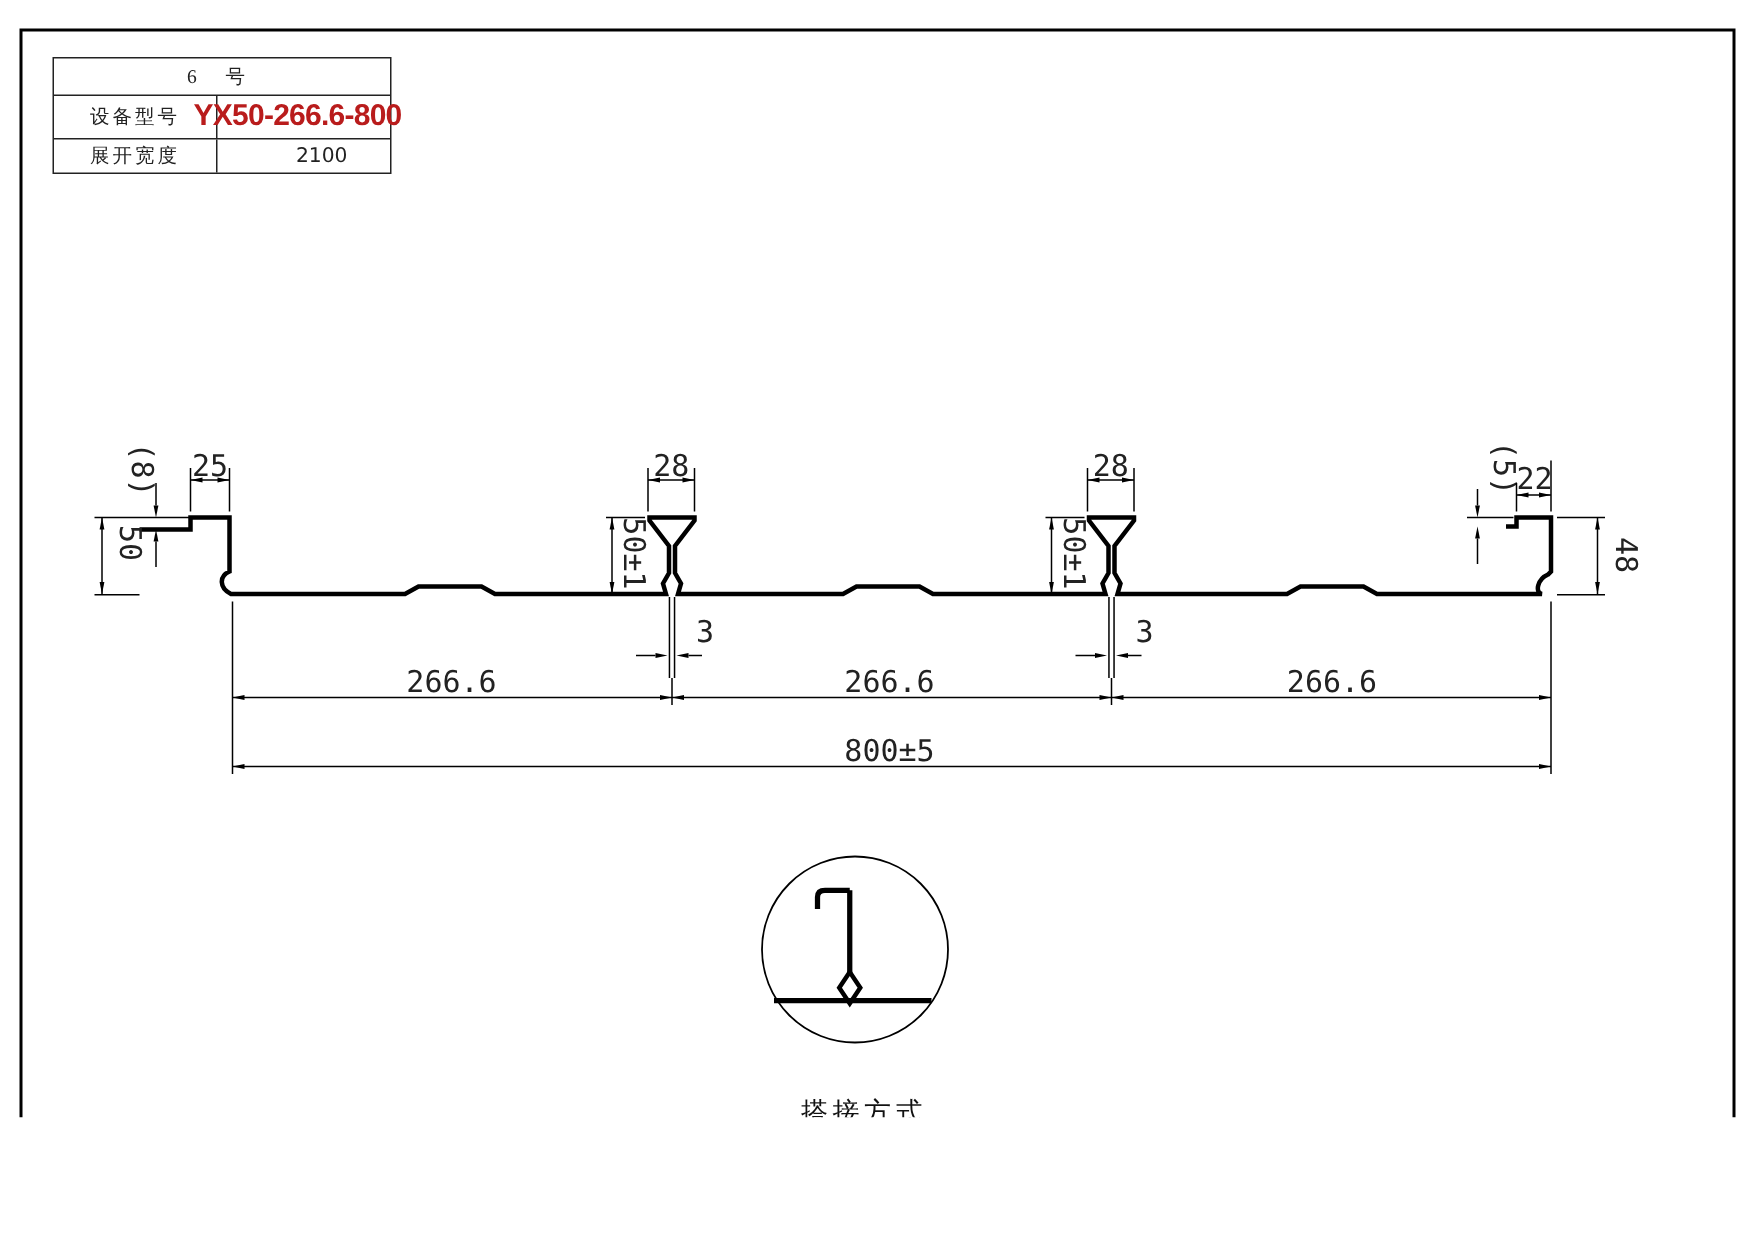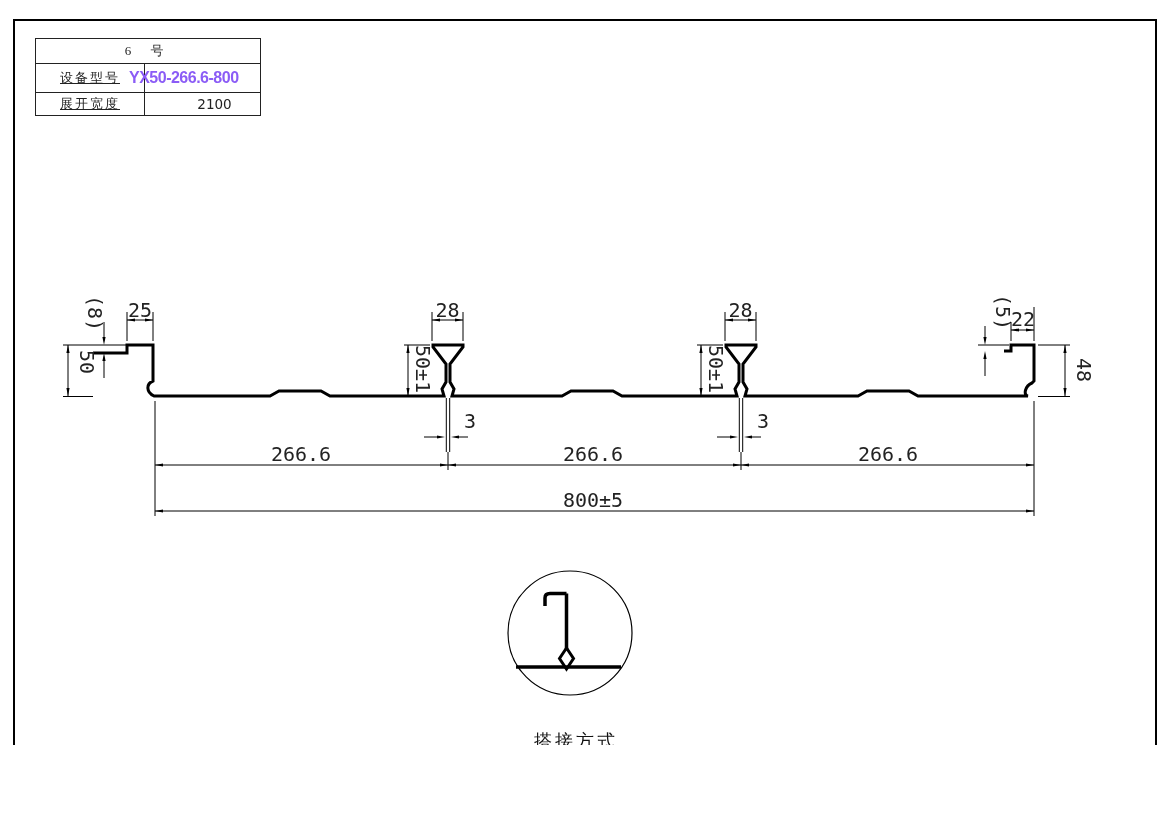--- a/index.html
+++ b/index.html
@@ -8,27 +8,27 @@
   .frame{position:absolute;left:13px;top:19px;width:1140px;height:785px;
          border:2.5px solid #000;}
   
   .spec{position:absolute;left:35px;top:38px;width:224px;border:1.5px solid #222;
         font-family:"Liberation Serif", serif;font-size:13px;color:#222;}
   .spec .t-title{height:24px;line-height:24px;text-align:center;letter-spacing:8px;
         border-bottom:1.5px solid #222;}
   .t-row{display:flex;border-bottom:1.5px solid #222;align-items:center;}
   .t-row:last-child{border-bottom:none;gap:24px;}
   .t-label{width:108px;text-align:center;letter-spacing:2px;border-right:1.5px solid #222;
-        align-self:stretch;display:flex;align-items:center;justify-content:center;text-decoration:underline;}
+        align-self:stretch;display:flex;align-items:center;justify-content:center;}
   .t-value{flex:1;text-align:center;}
   .row-model{height:28px;}
   .row-model .t-value{position:relative;}
   .model-text{position:absolute;left:-16px;top:50%;transform:translateY(-50%);
         white-space:nowrap;font-family:"Liberation Sans", sans-serif;
-        font-weight:bold;font-size:16px;letter-spacing:-0.5px;color:#8b5cf6;z-index:3;}
+        font-weight:bold;font-size:20px;letter-spacing:-0.5px;color:#b91c1c;z-index:3;}
   .row-mat{height:22px;}
   .row-thk{height:24px;}
   .row-wid{height:22px;}
   .num{font-family:"DejaVu Sans", sans-serif;font-size:13.5px;}
   
   svg.draw{position:absolute;left:0;top:0;}
   .profile{stroke:#000;stroke-width:3;fill:none;stroke-linejoin:miter;stroke-linecap:butt;}
   .dim{stroke:#000;stroke-width:1;fill:none;}
   .arr{fill:#000;stroke:none;}
   .dtx{font-family:"DejaVu Sans Mono", monospace;font-size:20px;fill:#222;}

